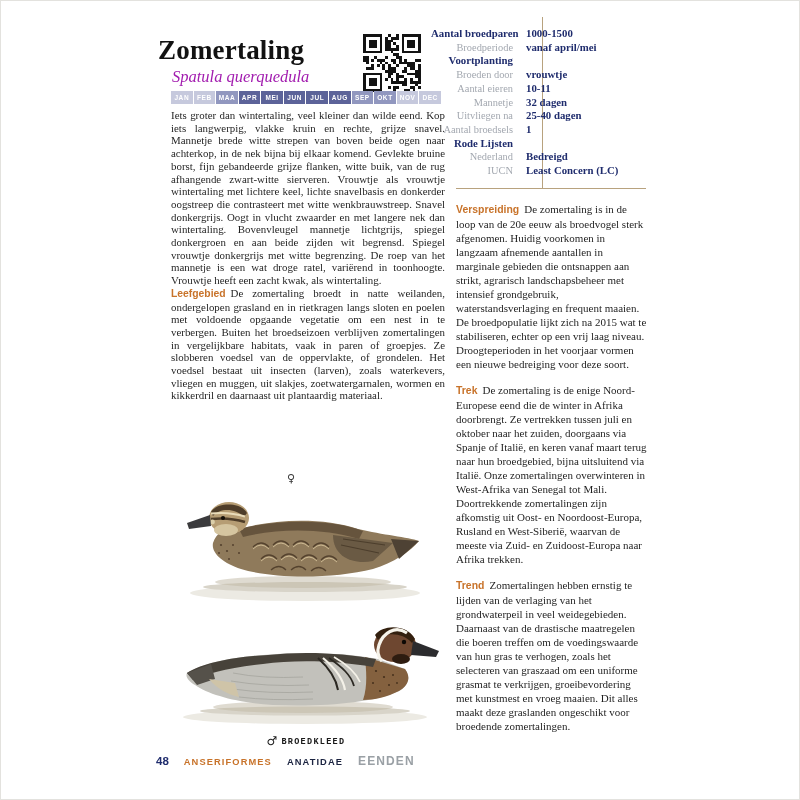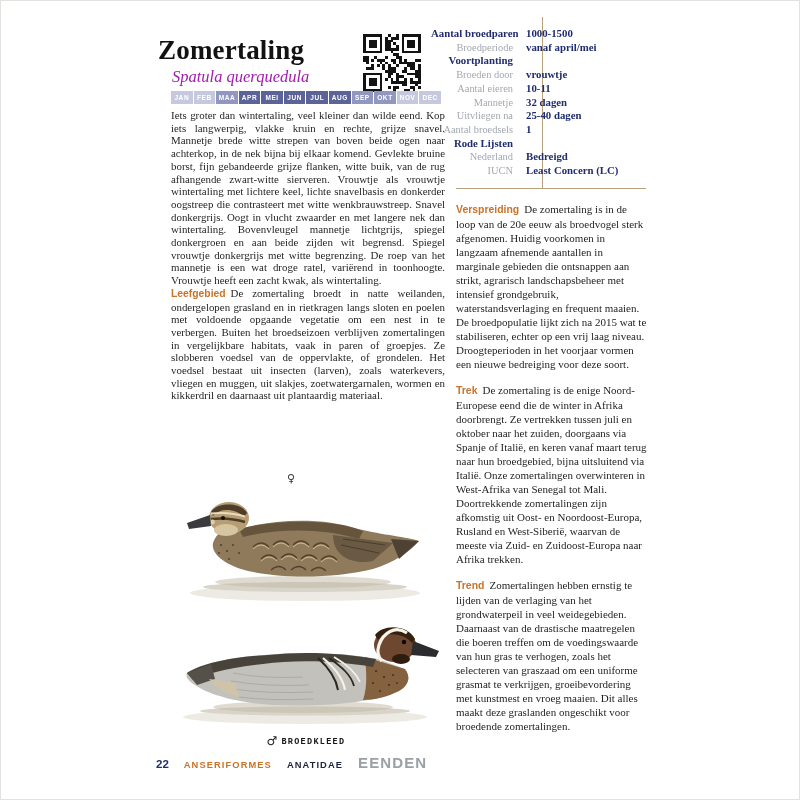--- a/index.html
+++ b/index.html
@@ -35,21 +35,21 @@
                   font-family:"Liberation Sans", sans-serif; color:#1a1a1a; }
   .male-caption .sym { font-size:12px; font-family:"DejaVu Sans", sans-serif; vertical-align:-1px; }
   .male-caption .txt { font-size:8.5px; font-weight:bold; letter-spacing:1.3px; padding-left:4px;font-family:Liberation Mono, monospace; }
 
   
   .footer { position:absolute; left:155px; top:753px; display:flex; gap:15px; align-items:baseline;
             font-family:"Liberation Sans", sans-serif; }
   .footer .pageno { font-size:11.5px; font-weight:bold; color:#1f2c6d; }
   .footer .order  { font-size:9.3px; font-weight:bold; letter-spacing:1.1px; color:#c8732a; }
   .footer .family { font-size:9.3px; font-weight:bold; letter-spacing:1.1px; color:#1b2340; }
-  .footer .group  { font-size:15px; font-weight:bold; letter-spacing:1.1px; color:#9aa0a5; }
+  .footer .group  { font-size:12px; font-weight:bold; letter-spacing:1.1px; color:#9aa0a5; }
 
   
   .infobox { position:absolute; left:430px; top:26px; width:190px; }
   .ib-row { display:grid; grid-template-columns:82px 1fr; column-gap:13px; line-height:13.7px; }
   .ib-label { text-align:right; font-size:10.4px; color:#a3a8b0; white-space:nowrap; }
   .ib-value { font-size:10.8px; font-weight:bold; color:#1f2c6d; white-space:nowrap; }
   .ib-row.header .ib-label { color:#1f2c6d; font-weight:bold; font-size:10.8px; }
   .vline { position:absolute; left:541px; top:16px; width:1px; height:171px; background:#b8a27e; }
   .hline { position:absolute; left:455px; top:187px; width:190px; height:1px; background:#b8a27e; }
 
@@ -420,19 +420,19 @@
   <div class="right-flow">
 
       <p><span class="run-in">Verspreiding</span><span>De zomertaling is in de loop van de 20e eeuw als broedvogel sterk afgenomen. Huidig voorkomen in langzaam afnemende aantallen in marginale gebieden die ontsnappen aan strikt, agrarisch landschapsbeheer met intensief grondgebruik, waterstandsverlaging en frequent maaien. De broedpopulatie lijkt zich na 2015 wat te stabiliseren, echter op een vrij laag niveau. Droogteperioden in het voorjaar vormen een nieuwe bedreiging voor deze soort.</span></p>
 
       <p><span class="run-in">Trek</span><span>De zomertaling is de enige Noord-Europese eend die de winter in Afrika doorbrengt. Ze vertrekken tussen juli en oktober naar het zuiden, doorgaans via Spanje of Italië, en keren vanaf maart terug naar hun broedgebied, bijna uitsluitend via Italië. Onze zomertalingen overwinteren in West-Afrika van Senegal tot Mali. Doortrekkende zomertalingen zijn afkomstig uit Oost- en Noordoost-Europa, Rusland en West-Siberië, waarvan de meeste via Zuid- en Zuidoost-Europa naar Afrika trekken.</span></p>
 
       <p><span class="run-in">Trend</span><span>Zomertalingen hebben ernstig te lijden van de verlaging van het grondwaterpeil in veel weidegebieden. Daarnaast van de drastische maatregelen die boeren treffen om de voedingswaarde van hun gras te verhogen, zoals het selecteren van graszaad om een uniforme grasmat te verkrijgen, groeibevordering met kunstmest en vroeg maaien. Dit alles maakt deze graslanden ongeschikt voor broedende zomertalingen.</span></p>
     </div>
 
   <div class="footer">
-    <span class="pageno">22</span>
+    <span class="pageno">48</span>
     <span class="order">ANSERIFORMES</span>
     <span class="family">ANATIDAE</span>
     <span class="group">EENDEN</span>
   </div>
 
 </div>
 
 </body></html>

